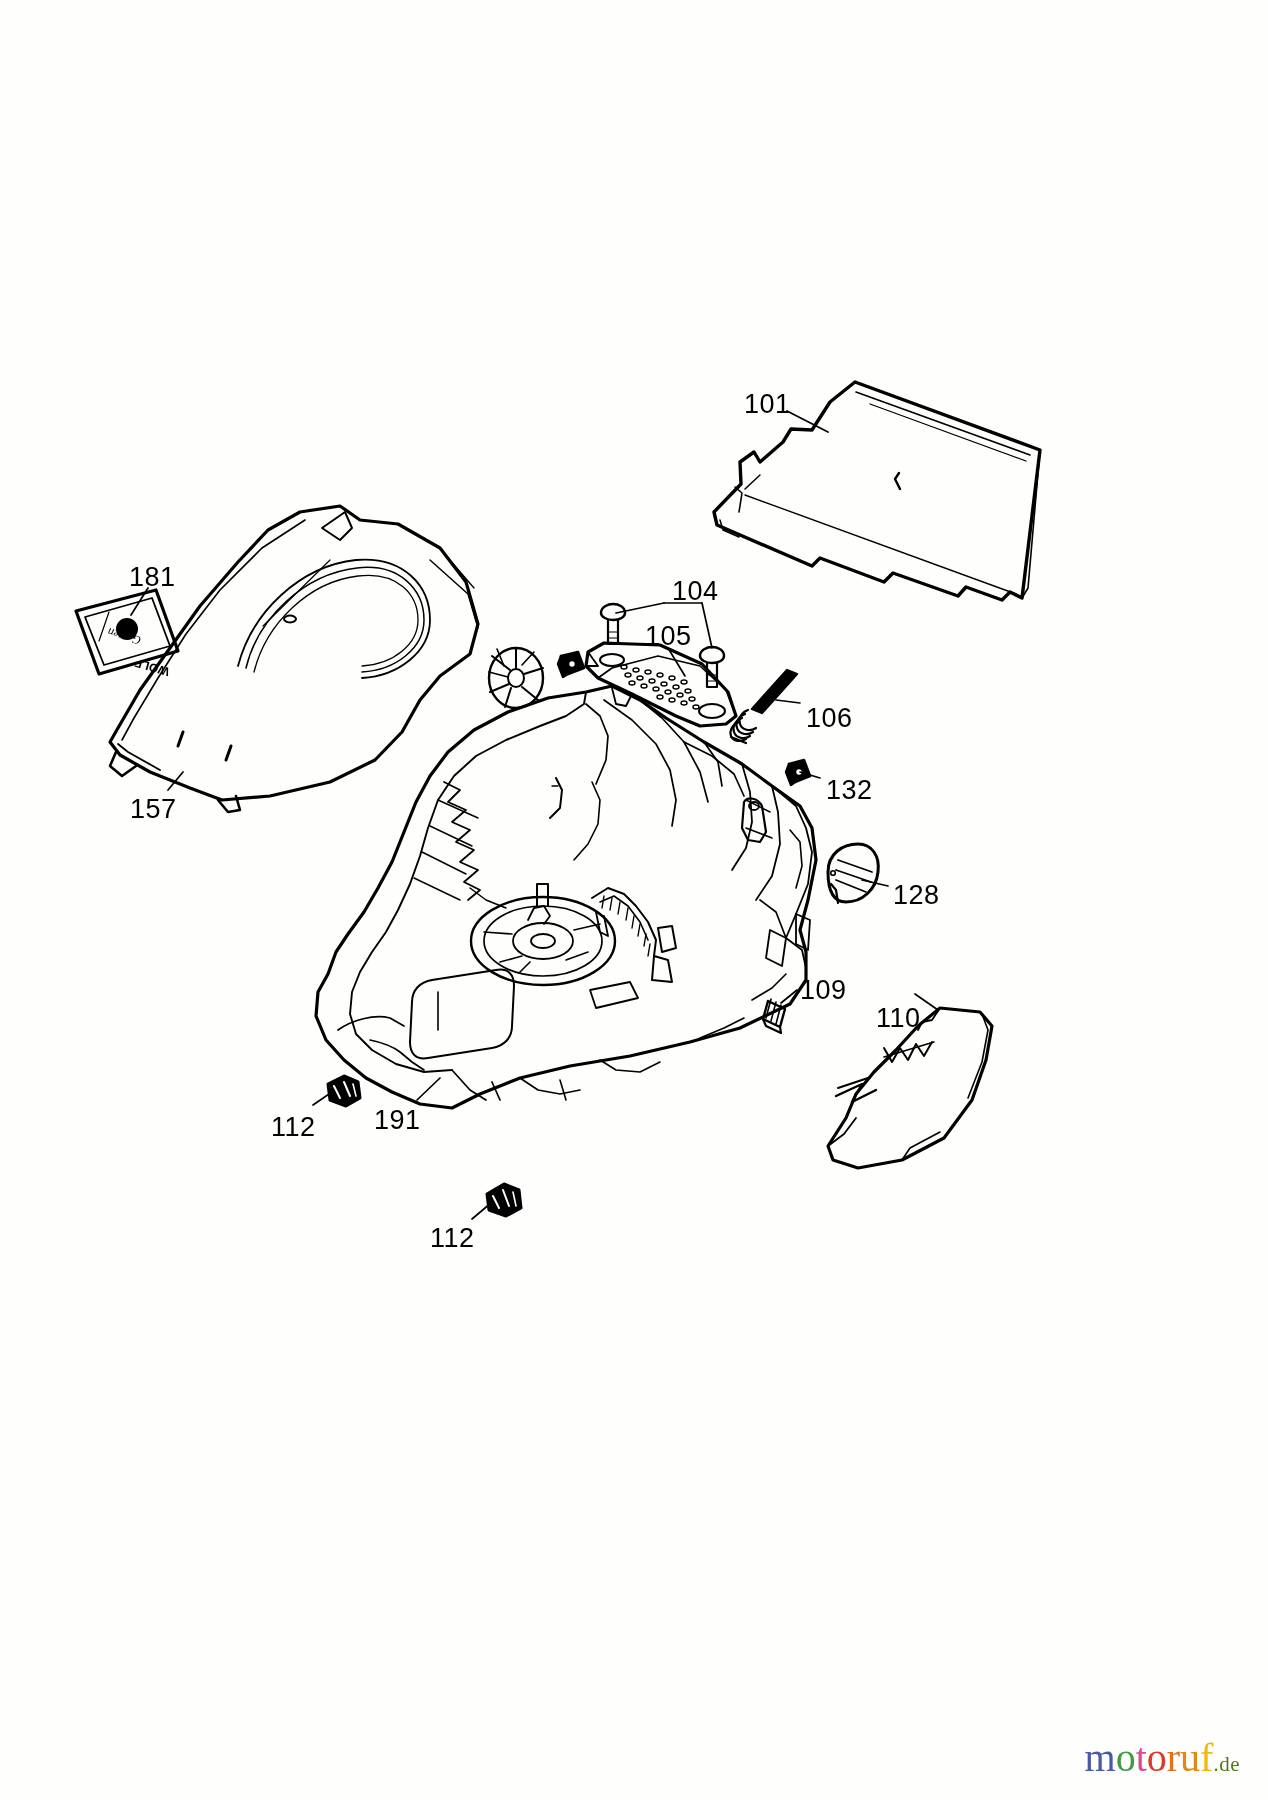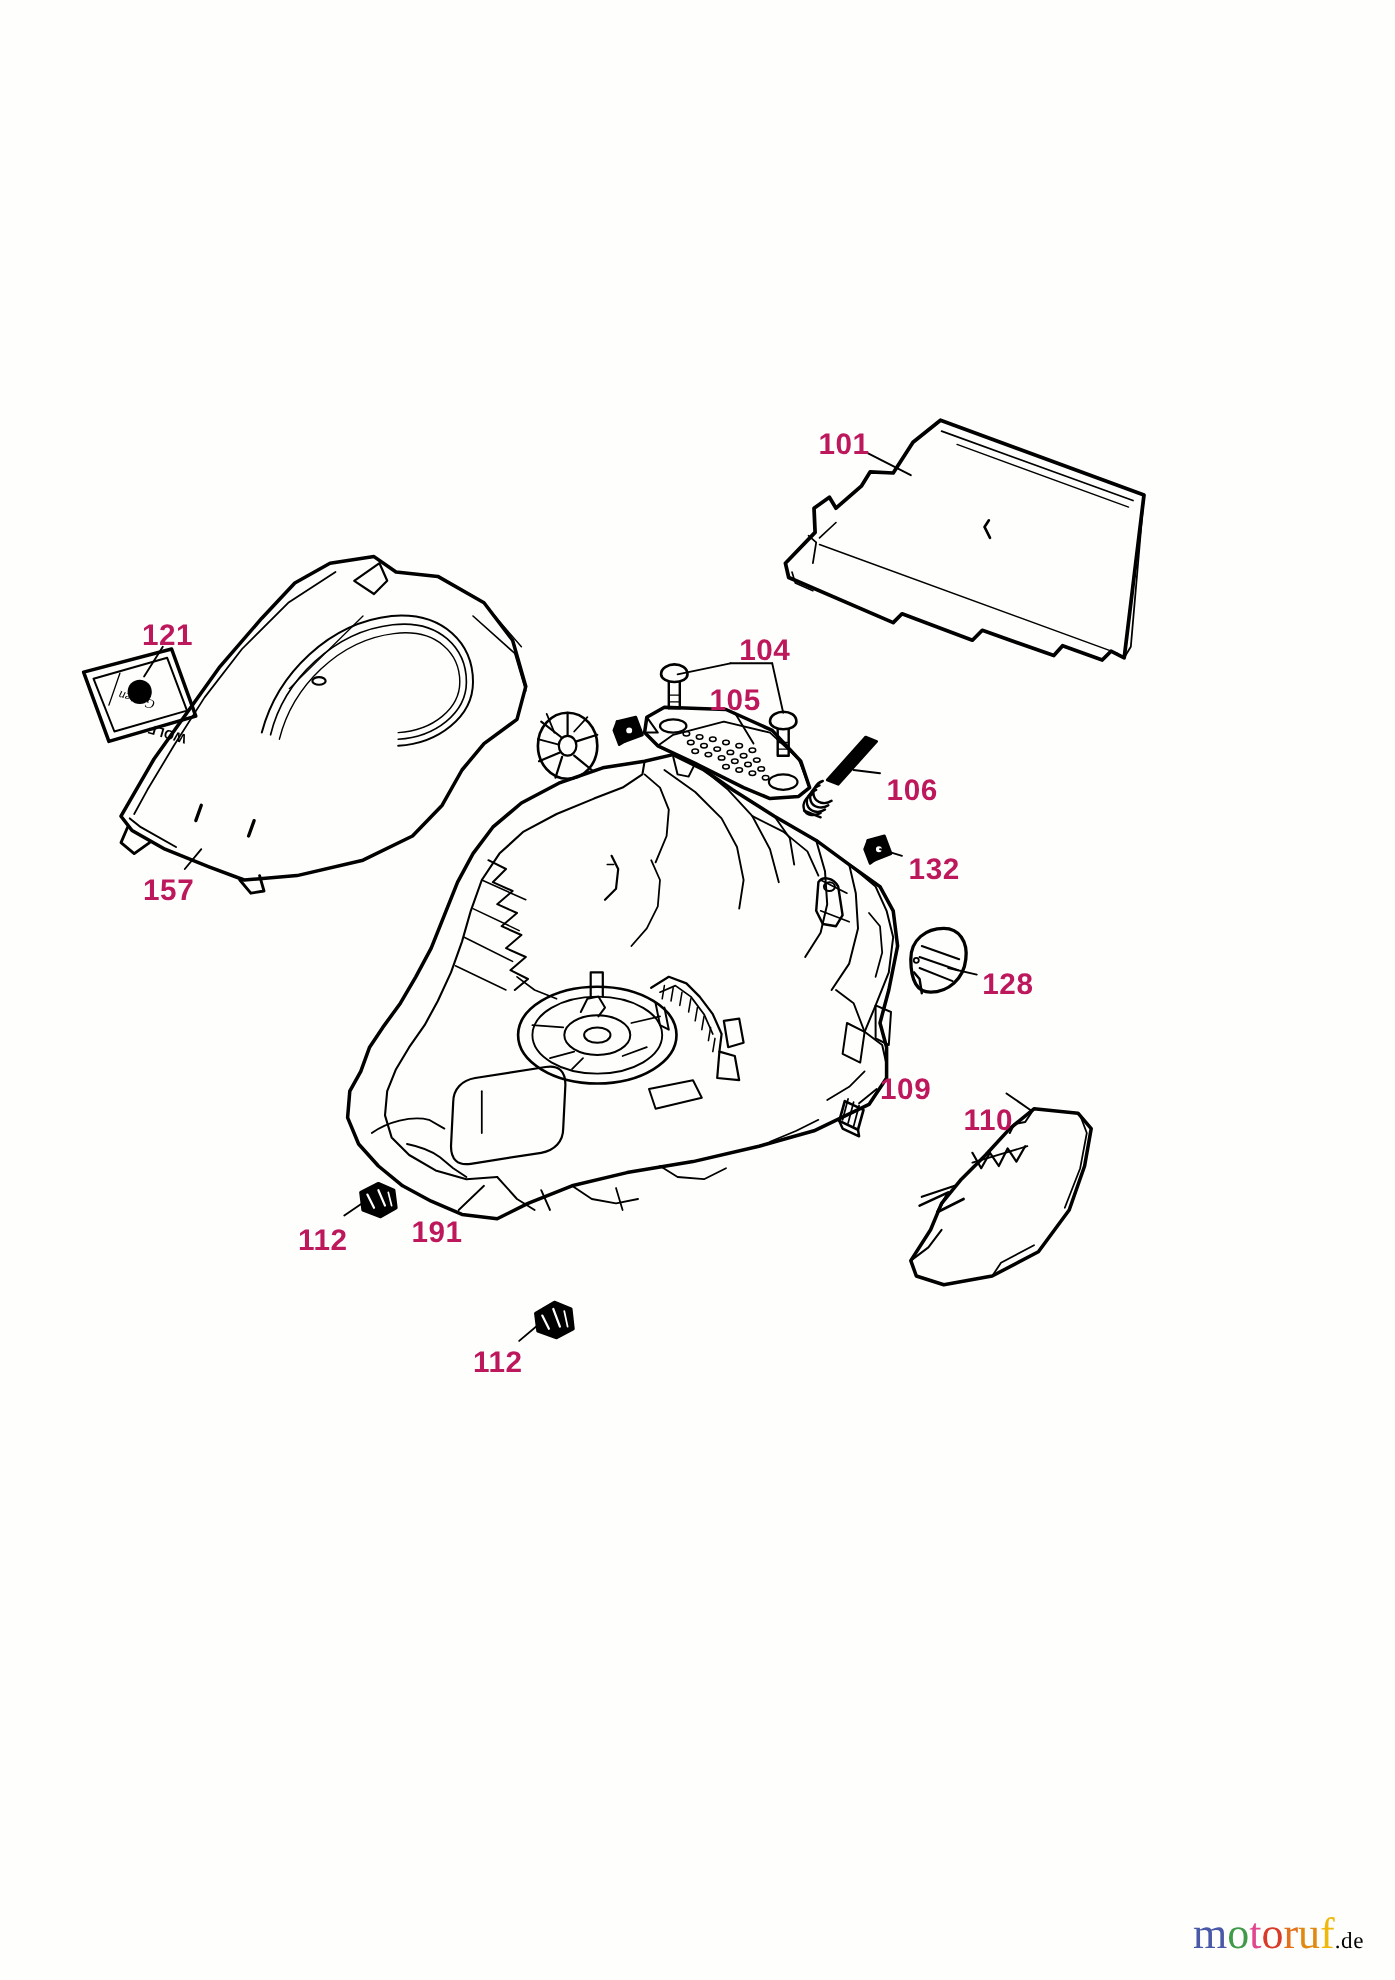--- a/index.html
+++ b/index.html
@@ -20,40 +20,40 @@
   #diagram-svg {
     position: absolute;
     left: 0;
     top: 0;
     width: 1268px;
     height: 1800px;
   }
   .callout-label {
     position: absolute;
     font-family: "Liberation Sans", sans-serif;
-    font-weight: bold;
+    font-weight: normal;
     font-size: 27px;
-    color: #be185d;
+    color: #000000;
     letter-spacing: 0.5px;
     white-space: nowrap;
     line-height: 1;
   }
   #watermark {
     position: absolute;
     right: 28px;
     bottom: 22px;
     font-family: "Liberation Serif", serif;
     font-size: 40px;
     line-height: 1;
     white-space: nowrap;
   }
   #watermark .wm-letter { font-weight: normal; }
   #watermark .wm-tld {
     font-size: 21px;
-    color: #000000;
+    color: #4d7c0f;
     letter-spacing: 0.5px;
   }
 </style>
 </head>
 <body>
 
 <div id="page">
 
   <svg id="diagram-svg" viewBox="0 0 1268 1800">
     <g fill="none" stroke="#000" stroke-width="2.2" stroke-linecap="round" stroke-linejoin="round">
@@ -327,21 +327,21 @@
         <line x1="915" y1="994" x2="938" y2="1010"></line>
         <line x1="417" y1="1100" x2="440" y2="1078"></line>
         <line x1="313" y1="1105" x2="332" y2="1092"></line>
         <line x1="472" y1="1219" x2="491" y2="1203"></line>
       </g>
 
     </g>
   </svg>
 
   <div class="callout-label" style="left:744px; top:391px;">101</div>
-  <div class="callout-label" style="left:129px; top:564px;">121</div>
+  <div class="callout-label" style="left:129px; top:564px;">181</div>
   <div class="callout-label" style="left:130px; top:796px;">157</div>
   <div class="callout-label" style="left:672px; top:578px;">104</div>
   <div class="callout-label" style="left:645px; top:623px;">105</div>
   <div class="callout-label" style="left:806px; top:705px;">106</div>
   <div class="callout-label" style="left:826px; top:777px;">132</div>
   <div class="callout-label" style="left:893px; top:882px;">128</div>
   <div class="callout-label" style="left:800px; top:977px;">109</div>
   <div class="callout-label" style="left:876px; top:985px;margin-top:20px;">110</div>
   <div class="callout-label" style="left:374px; top:1107px;">191</div>
   <div class="callout-label" style="left:271px; top:1114px;">112</div>

